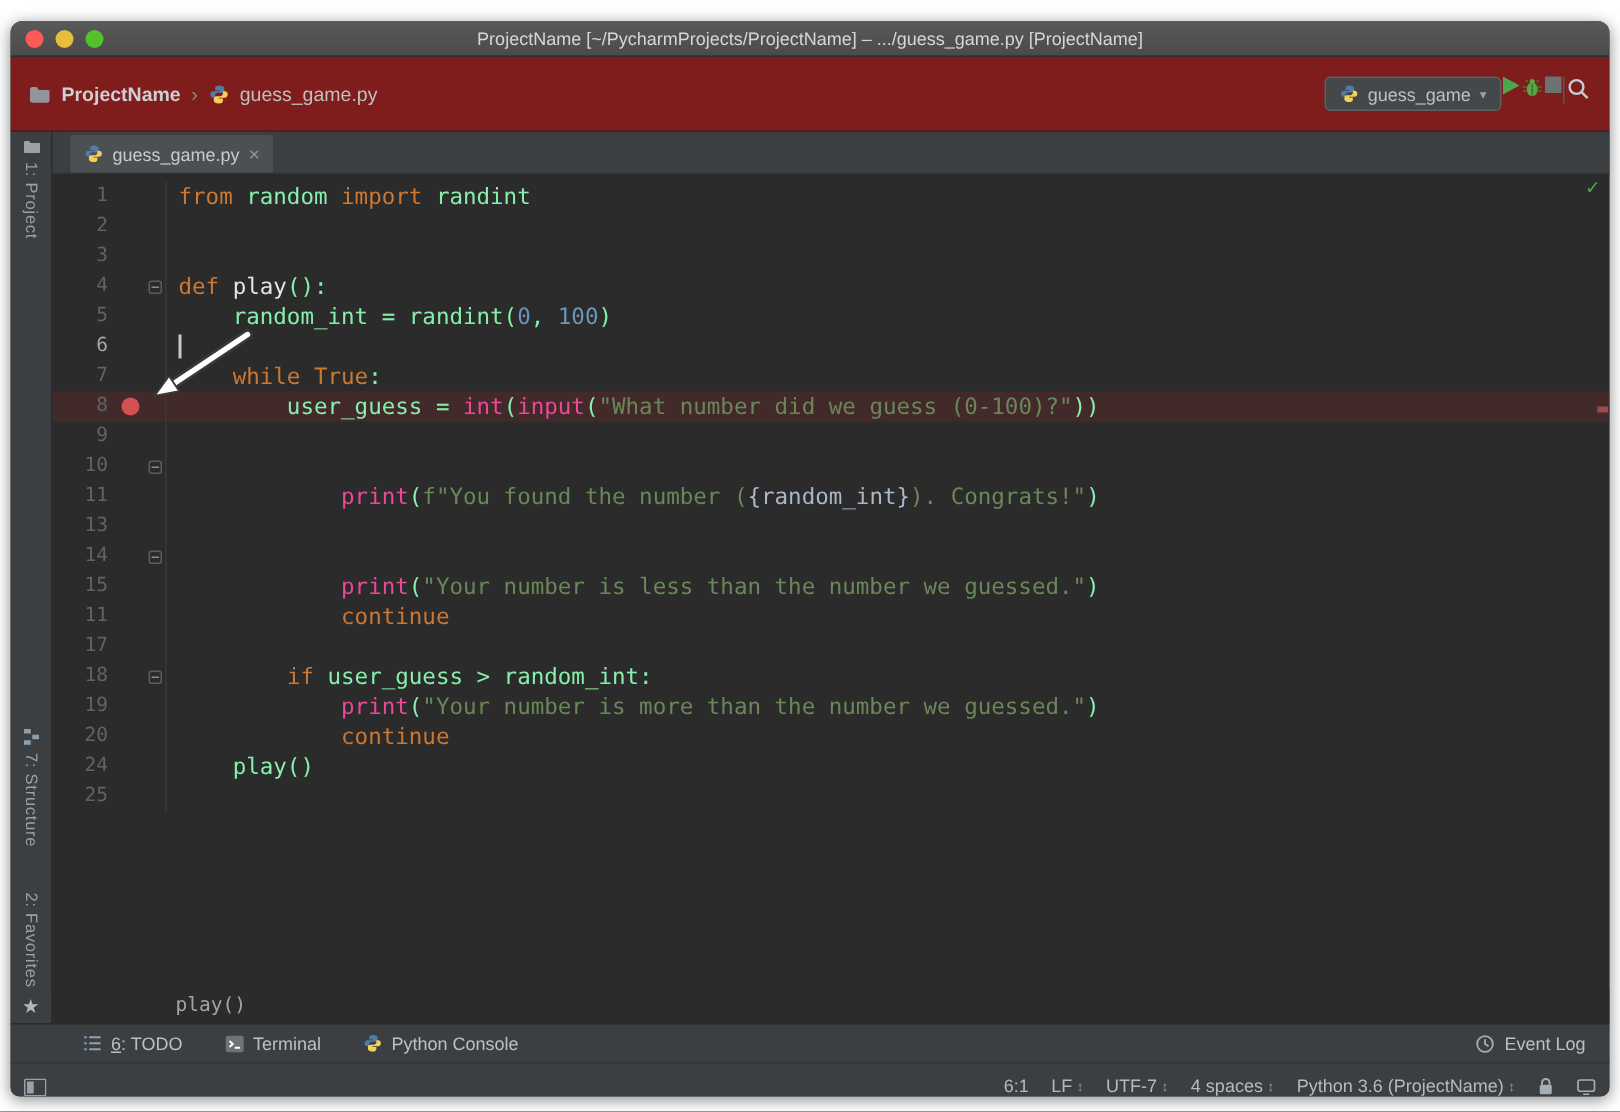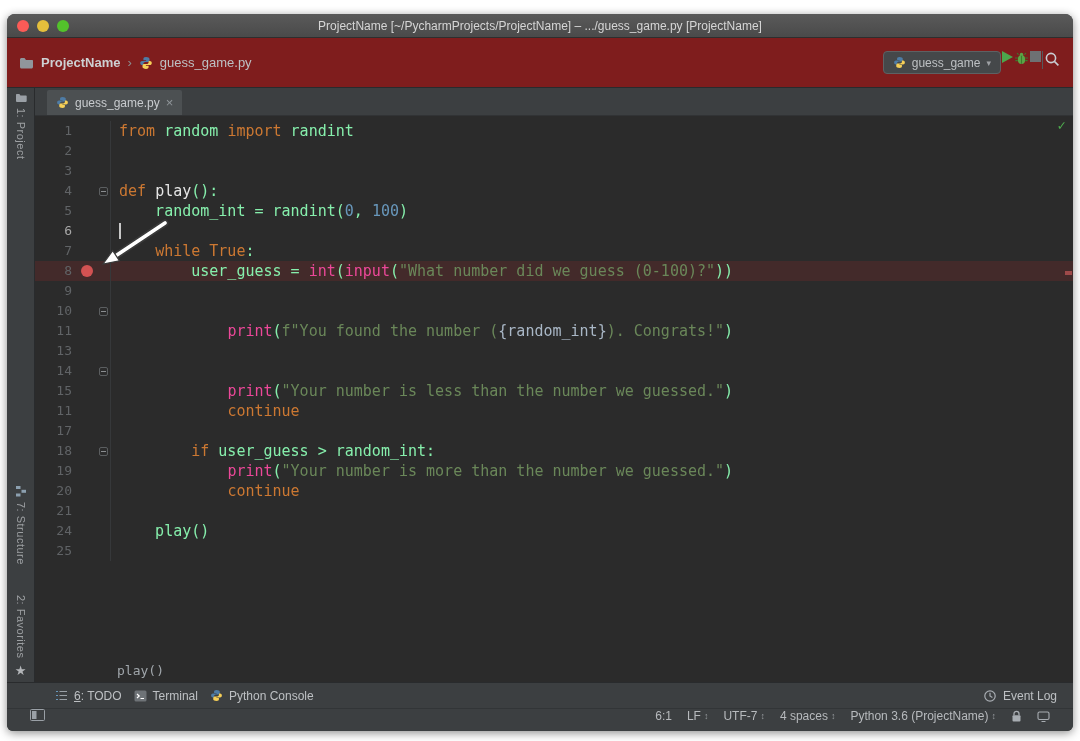--- a/index.html
+++ b/index.html
@@ -74,28 +74,28 @@
   .inspection-ok { position: absolute; top: 1px; right: 7px; color: #4daa4d; font-size: 14px; font-weight: bold; }
   .stripe-mark { position: absolute; right: 1px; top: 155px; width: 7px; height: 4px; background: #9e4a4a; }
   .arrow-overlay { position: absolute; left: 55px; top: 95px; pointer-events: none; }
 
   .breadcrumb-bar { flex: 0 0 23px; background: #2b2b2b; display: flex; align-items: center;
                     padding-left: 82px; color: #a0a6ab; font-size: 13px;
                     font-family: "DejaVu Sans Mono", "Liberation Mono", monospace; }
 
   
   .toolbar { flex: 0 0 26px; background: #3c3f41; border-top: 1px solid #292b2d;
-             display: flex; align-items: center; padding: 0 16px 0 48px; gap: 12px; color: #bdc0c3; font-size: 12px; }
+             display: flex; align-items: center; padding: 0 16px 0 48px; gap: 28px; color: #bdc0c3; font-size: 12px; }
   .tool-item { display: flex; align-items: center; gap: 6px; }
   .event-log { margin-left: auto; }
   .mnemonic { text-decoration: underline; }
 
   
   .statusbar { flex: 0 0 23px; background: #3c3f41; border-top: 1px solid #323537;
-               display: flex; align-items: flex-start; padding: 0 23px; color: #b7babd; font-size: 12px; }
+               display: flex; align-items: flex-end; padding: 0 9px; color: #b7babd; font-size: 12px; }
   .sb-right { margin-left: auto; display: flex; align-items: center; gap: 15px; }
   .sb-item { display: flex; align-items: center; }
   .sb-arrow { font-size: 9px; color: #969a9d; margin-left: 3px; }
 
   .icon { display: inline-flex; align-items: center; justify-content: center; }
   .hidden-defs { position: absolute; width: 0; height: 0; overflow: hidden; }
 </style>
 </head>
 <body>
 
@@ -219,21 +219,20 @@
             <div class="code-row"><span class="lnum">10</span><span class="gicon"></span><span class="gfold"><span class="fold-mark"></span></span></div>
             <div class="code-row"><span class="lnum">11</span><span class="gicon"></span><span class="gfold"></span><span class="lcode"><span class="tk-pl">            </span><span class="tk-bi">print</span><span class="tk-pl">(</span><span class="tk-str">f"You found the number (</span><span class="tk-fx">{random_int}</span><span class="tk-str">). Congrats!"</span><span class="tk-pl">)</span></span></div>
             <div class="code-row"><span class="lnum">13</span><span class="gicon"></span><span class="gfold"></span><span class="lcode"></span></div>
             <div class="code-row"><span class="lnum">14</span><span class="gicon"></span><span class="gfold"><span class="fold-mark"></span></span></div>
             <div class="code-row"><span class="lnum">15</span><span class="gicon"></span><span class="gfold"></span><span class="lcode"><span class="tk-pl">            </span><span class="tk-bi">print</span><span class="tk-pl">(</span><span class="tk-str">"Your number is less than the number we guessed."</span><span class="tk-pl">)</span></span></div>
             <div class="code-row"><span class="lnum">11</span><span class="gicon"></span><span class="gfold"></span><span class="lcode"><span class="tk-pl">            </span><span class="tk-kw">continue</span></span></div>
             <div class="code-row"><span class="lnum">17</span><span class="gicon"></span><span class="gfold"></span><span class="lcode"></span></div>
             <div class="code-row"><span class="lnum">18</span><span class="gicon"></span><span class="gfold"><span class="fold-mark"></span></span><span class="lcode"><span class="tk-pl">        </span><span class="tk-kw">if</span><span class="tk-pl"> user_guess &gt; random_int:</span></span></div>
             <div class="code-row"><span class="lnum">19</span><span class="gicon"></span><span class="gfold"></span><span class="lcode"><span class="tk-pl">            </span><span class="tk-bi">print</span><span class="tk-pl">(</span><span class="tk-str">"Your number is more than the number we guessed."</span><span class="tk-pl">)</span></span></div>
             <div class="code-row"><span class="lnum">20</span><span class="gicon"></span><span class="gfold"></span><span class="lcode"><span class="tk-pl">            </span><span class="tk-kw">continue</span></span></div>
-            <div class="code-row"><span class="lnum">21</span><span class="gicon"></span><span class="gfold"></span><span class="lcode"></span></div>
             <div class="code-row"><span class="lnum">24</span><span class="gicon"></span><span class="gfold"></span><span class="lcode"><span class="tk-pl">    play()</span></span></div>
             <div class="code-row"><span class="lnum">25</span><span class="gicon"></span><span class="gfold"></span><span class="lcode"></span></div>
           </div>
 
         <span class="inspection-ok">✓</span>
         <span class="stripe-mark"></span>
 
         <svg class="arrow-overlay" width="90" height="65" viewBox="0 0 90 65">
           <path d="M75 12 L25.8 44.8" stroke="#3a3a3a" stroke-width="7" stroke-linecap="round" fill="none"></path>
           <path d="M75 12 L25.8 44.8" stroke="#ffffff" stroke-width="3.6" stroke-linecap="round" fill="none"></path>

